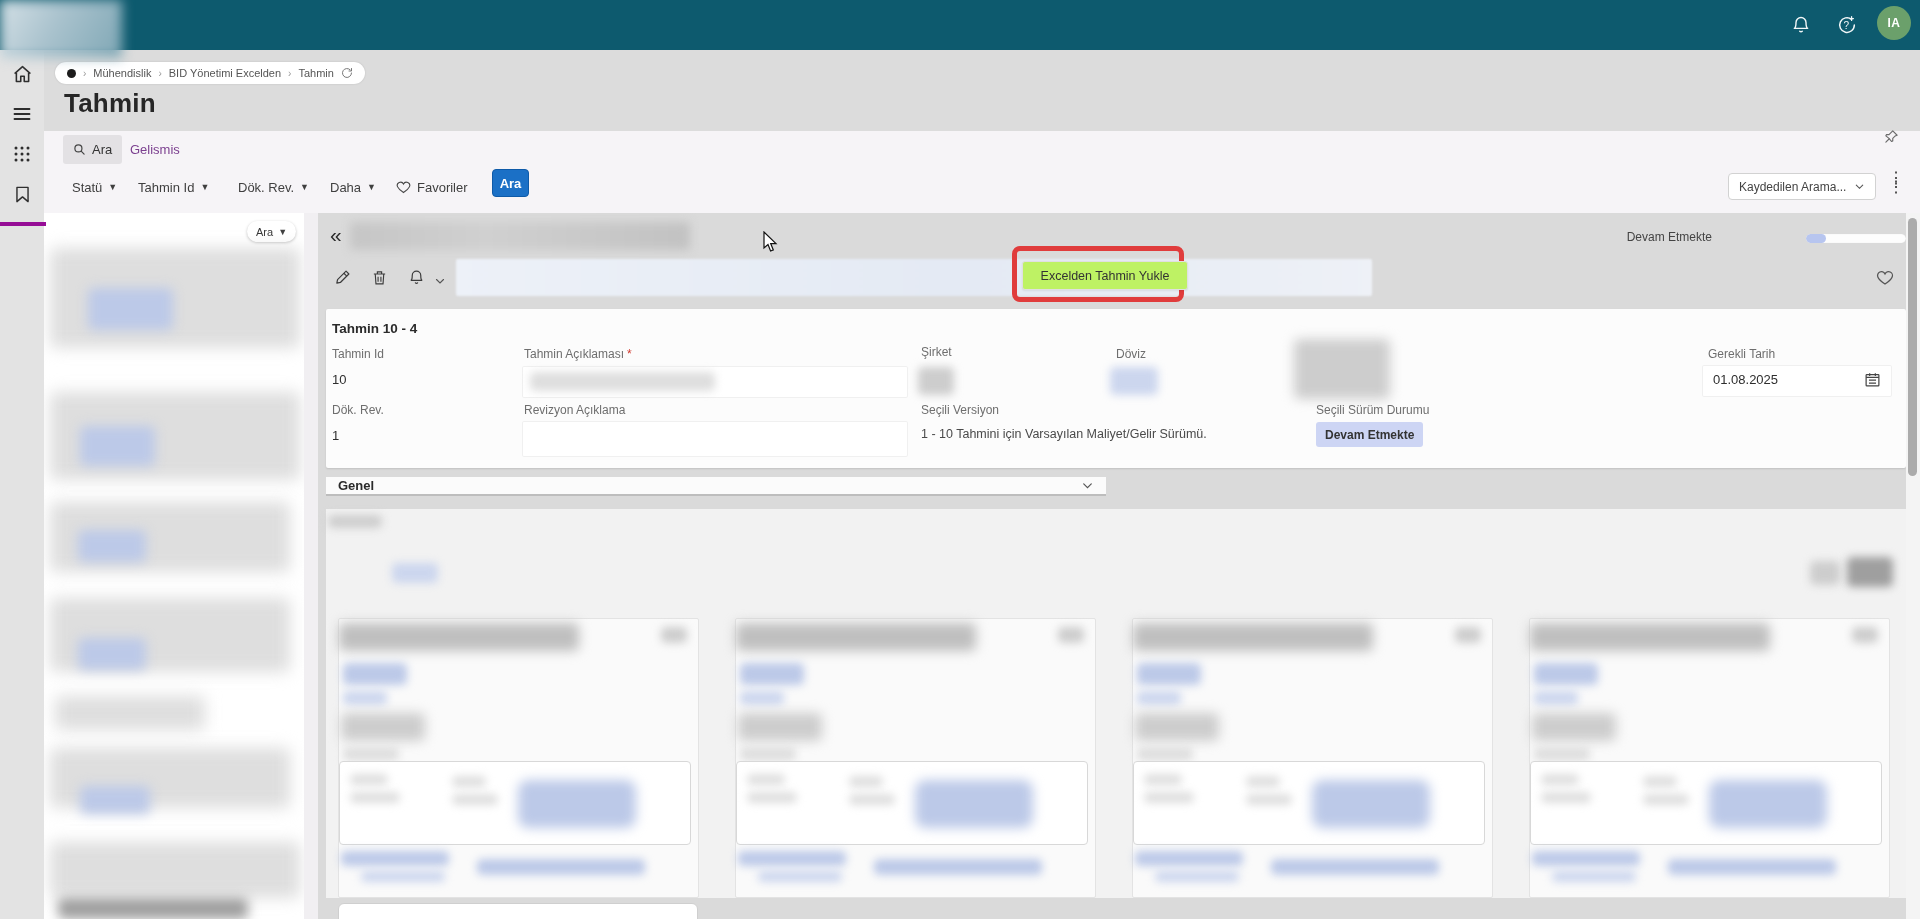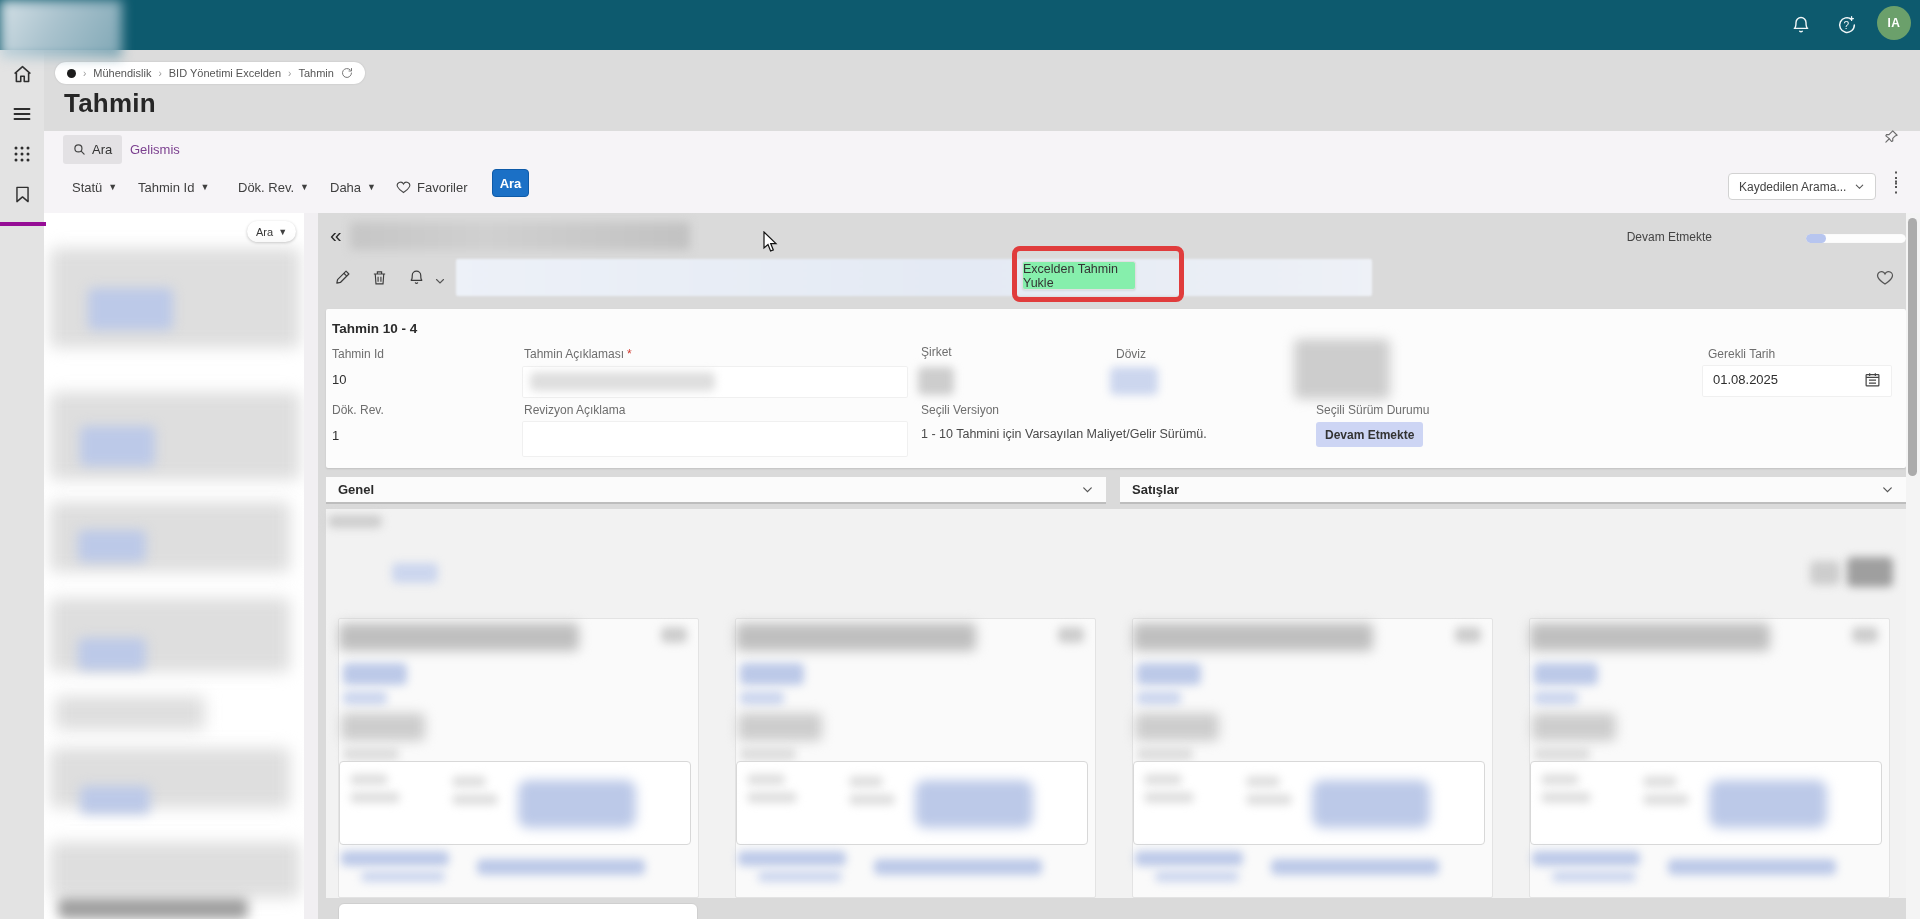--- a/index.html
+++ b/index.html
@@ -60,38 +60,38 @@
   #collapse-ic { left:12px; top:10px; font-size:21px; color:#2b2b2b; cursor:pointer; }
   #panel-title-blur { left:32px; top:9px; width:340px; height:28px; background:linear-gradient(90deg,#c6c6c6,#d0d0d0 40%,#c2c2c2); filter:blur(5px); border-radius:3px;}
   #status-text { left:1294px; top:17px; width:100px; text-align:right; font-size:12px; color:#444; }
   #progress { left:1488px; top:21px; width:100px; height:9px; background:#fdfdfd; border-radius:5px; overflow:hidden; box-shadow:inset 0 0 1px rgba(0,0,0,.15);}
   #progress-fill { height:100%; background:#b7c5ef; border-radius:5px; }
 
   .tool-ic { top:54px; width:20px; height:20px; color:#3c3c3c; display:flex; align-items:center; justify-content:center; cursor:pointer; }
   #toolbar-bluebar { left:138px; top:46px; width:916px; height:37px; border-radius:2px;
     background:linear-gradient(90deg,#edf1f8,#e4eaf4 55%,#eef1f7); filter:blur(1px); }
   #red-highlight { left:694px; top:33px; width:172px; height:56px; border:5px solid #e03c3c; border-radius:8px; z-index:3; background:transparent;}
-  #btn-upload { left:704px; top:48px; width:114px; height:29px; background:#86efac; border:1px solid #e0e0e0; border-radius:3px;
+  #btn-upload { left:704px; top:48px; width:166px; height:29px; background:#bef264; border:1px solid #e0e0e0; border-radius:3px;
     font-size:12.5px; color:#333; display:flex; align-items:center; justify-content:center; z-index:4; cursor:pointer;
     box-shadow:0 1px 2px rgba(0,0,0,.08);}
   #heart-ic { left:1558px; top:56px; width:20px; height:20px; color:#555; cursor:pointer; }
 
   
   #detail-card { left:8px; top:96px; width:1580px; height:159px; background:#fcfcfc; border-radius:2px; box-shadow:0 1px 2px rgba(0,0,0,.12); }
   #detail-title { left:6px; top:12px; font-size:13.5px; font-weight:700; color:#2b2b2b; }
   .fld-lab { position:absolute; font-size:12px; color:#6e6e6e; white-space:nowrap; }
   .fld-val { position:absolute; font-size:13px; color:#2e2e2e; white-space:nowrap; }
   .req { color:#d03a2f; margin-left:3px; }
   .inp { position:absolute; background:#fff; box-shadow:inset 0 0 0 1px #f0f0f0; border-radius:2px; }
   #badge-durum { left:990px; top:113px; height:25px; padding:0 9px; background:#cdd5f4; border-radius:3px;
     display:flex; align-items:center; font-size:12px; font-weight:700; color:#333; }
   #calendar-ic { left:1538px; top:62px; width:18px; height:18px; color:#444; cursor:pointer; }
 
   
-  .sec-bar { position:absolute; top:264px; height:27px; background:#fbfbfb; border-bottom:2px solid #bdbdbd;
+  .sec-bar { position:absolute; top:264px; height:19px; background:#fbfbfb; border-bottom:2px solid #bdbdbd;
     display:flex; align-items:center; justify-content:space-between; padding:0 12px; cursor:pointer; }
   .sec-lab { font-size:13px; font-weight:700; color:#2b2b2b; }
   .sec-chev { color:#555; }
 
   
   #genel-region { left:8px; top:296px; width:1580px; height:389px; background:#f2f2f2; }
   #cards-row { position:absolute; left:12px; top:109px; width:1556px; height:280px; display:flex; gap:36px; }
   .est-card { position:relative; width:361px; height:280px; background:#fafafa; border:1px solid #e3e3e3; border-radius:2px; flex:none; }
   .inner-box { position:absolute; left:0; top:142px; width:352px; height:84px; background:#fff; border:1px solid #d8d8d8; border-radius:4px; }
   #bottom-box { left:20px; top:690px; width:360px; height:40px; background:#fff; border:1px solid #cfcfcf; border-radius:6px; }
@@ -332,28 +332,20 @@
 
         <div class="fld-lab" style="left:595px;top:94px">Seçili Versiyon</div>
         <div class="fld-val" style="left:595px;top:118px;font-size:12.5px;color:#4a4a4a">1 - 10 Tahmini için Varsayılan Maliyet/Gelir Sürümü.</div>
 
         <div class="fld-lab" style="left:990px;top:94px">Seçili Sürüm Durumu</div>
         <div id="badge-durum" class="abs">Devam Etmekte</div>
       </div>
 
       <div class="sec-bar" style="left:8px;width:780px">
         <span class="sec-lab">Genel</span>
-        <span class="sec-chev">
-          <svg width="13" height="13" viewBox="0 0 24 24" fill="none" stroke="currentColor" stroke-width="2.2" stroke-linecap="round">
-              <path d="m5 9 7 7 7-7"></path>
-            </svg>
-        </span>
-      </div>
-      <div class="sec-bar" style="left:802px;width:786px">
-        <span class="sec-lab">Satışlar</span>
         <span class="sec-chev">
           <svg width="13" height="13" viewBox="0 0 24 24" fill="none" stroke="currentColor" stroke-width="2.2" stroke-linecap="round">
               <path d="m5 9 7 7 7-7"></path>
             </svg>
         </span>
       </div>
 
       <div id="genel-region" class="abs">
         <div class="bl blur4 bg-g" style="left:2px;top:6px;width:54px;height:13px"></div>
         <div class="bl blur4 bg-b2" style="left:66px;top:54px;width:46px;height:20px"></div>

